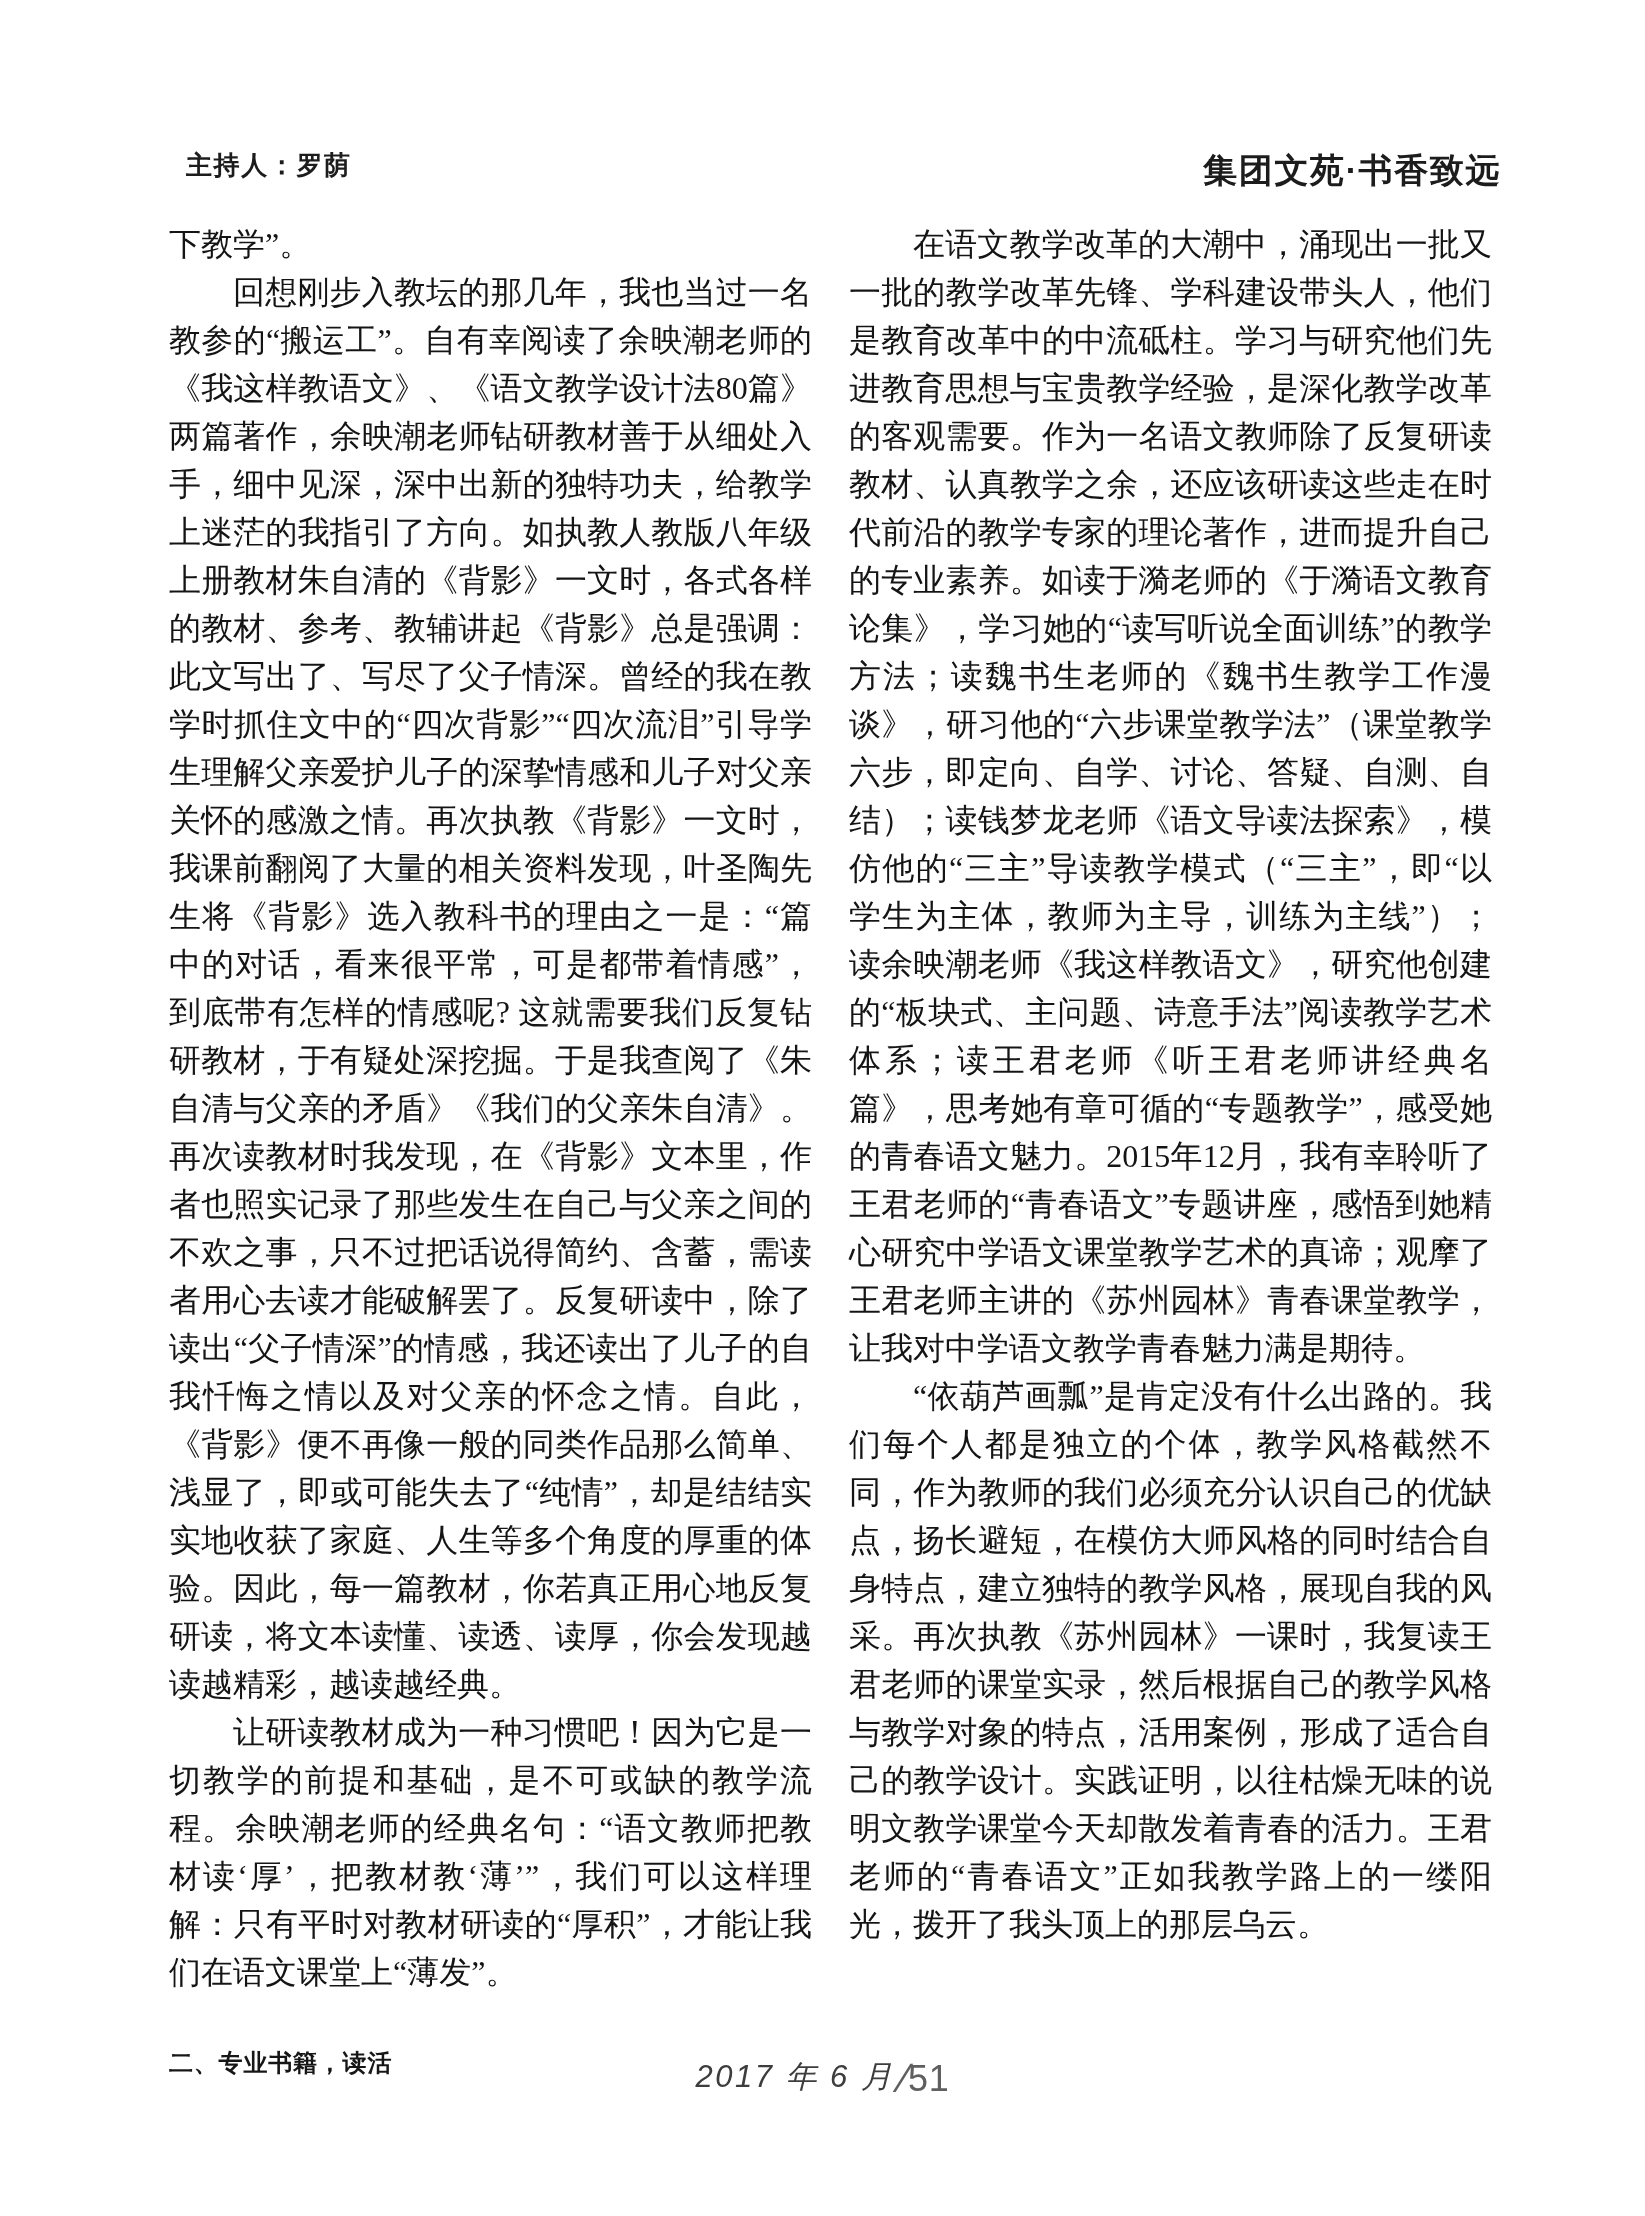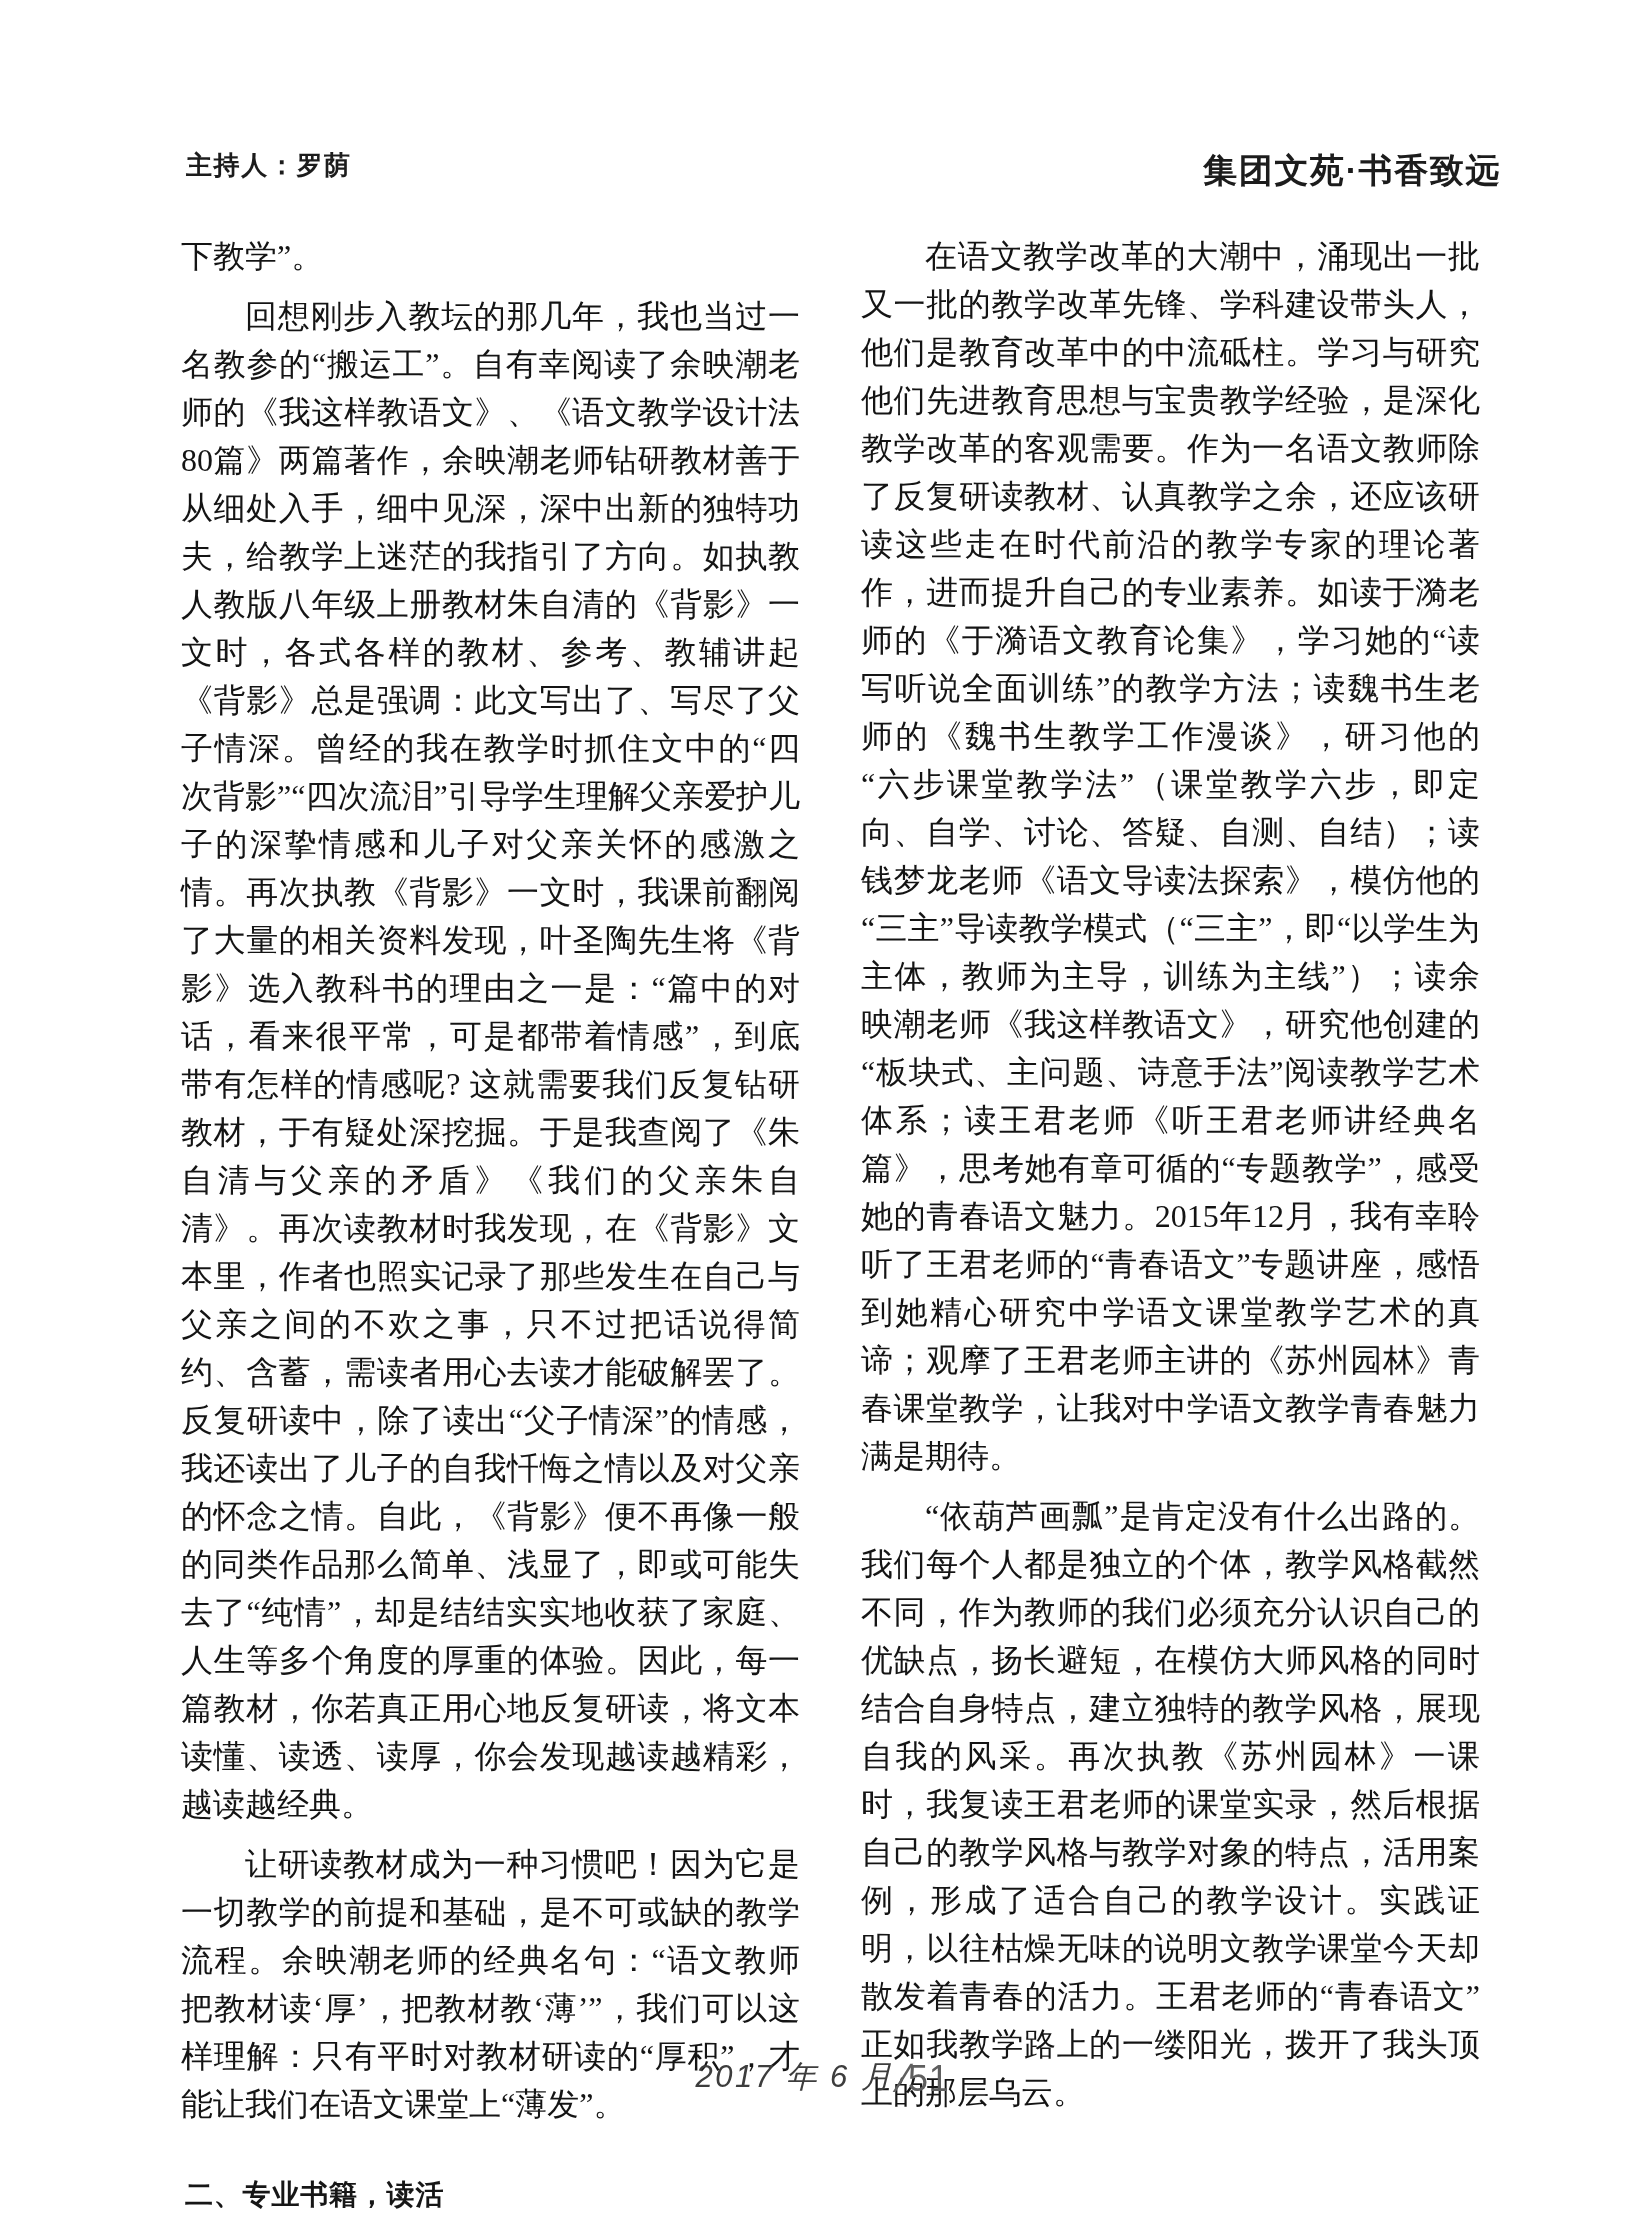--- a/index.html
+++ b/index.html
@@ -52,31 +52,31 @@
     width: 643px;
     font-family: "Liberation Serif", serif;
     font-size: 32px;
     line-height: 48px;
     color: #141414;
     text-align: justify;
   }
   .col-left  { left: 169px;  }
   .col-right { left: 849px; }
   .col p {
-    margin: 12px;
+    margin: 0;
     padding: 0;
   }
   .col p.indent {
     text-indent: 2em;
   }
   .section-heading {
-    margin: 43px 0 0 16px;
+    margin: 43px 0 0 0;
     font-family: "Liberation Sans", sans-serif;
     font-weight: bold;
-    font-size: 28px;
+    font-size: 24px;
     letter-spacing: 0.8px;
     color: #161616;
   }
   
   .page-footer {
     position: absolute;
     top: 2055px;
     left: 0;
     width: 100%;
     text-align: center;

